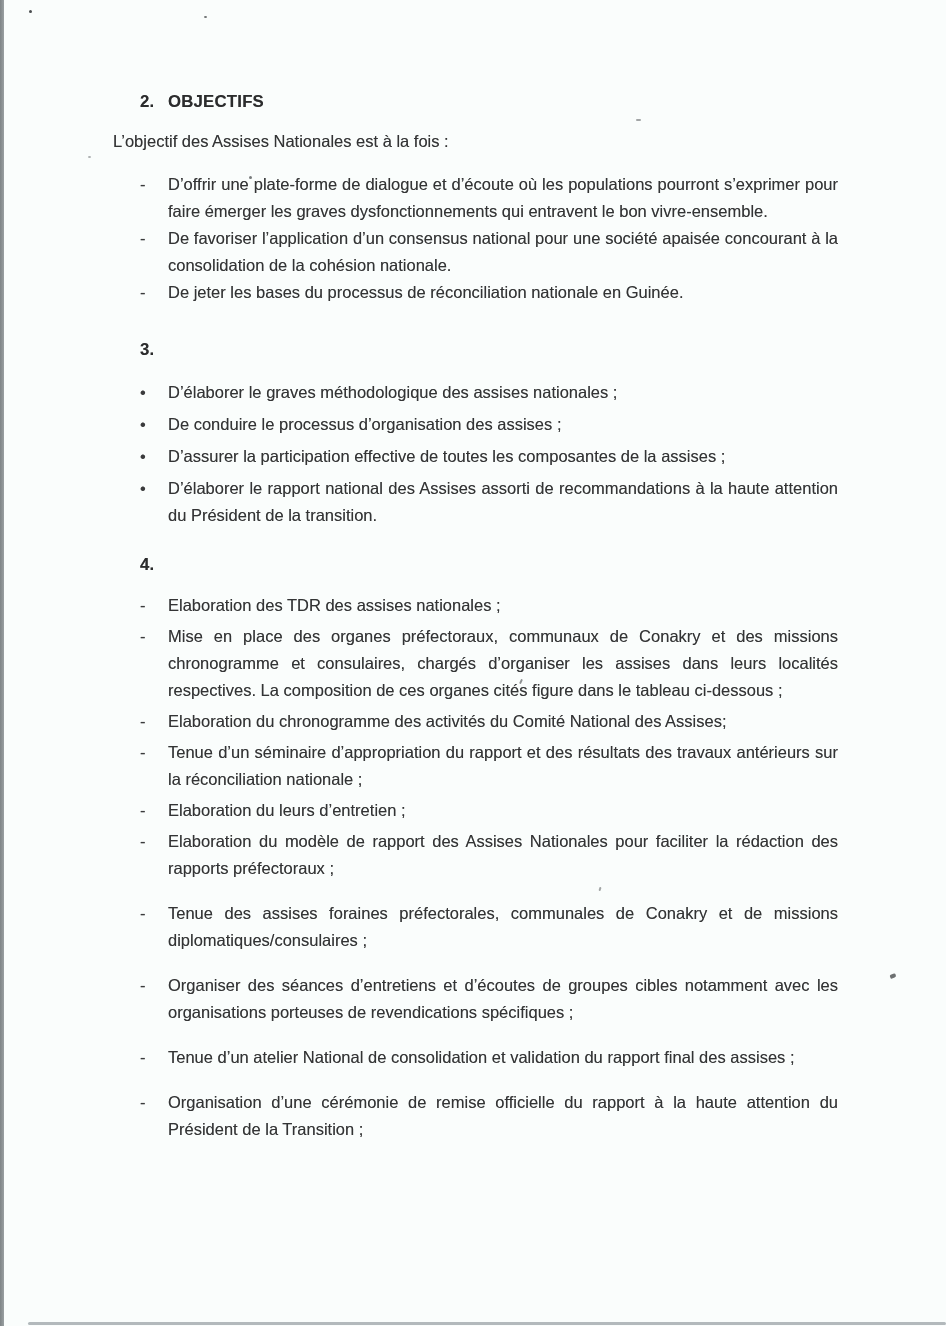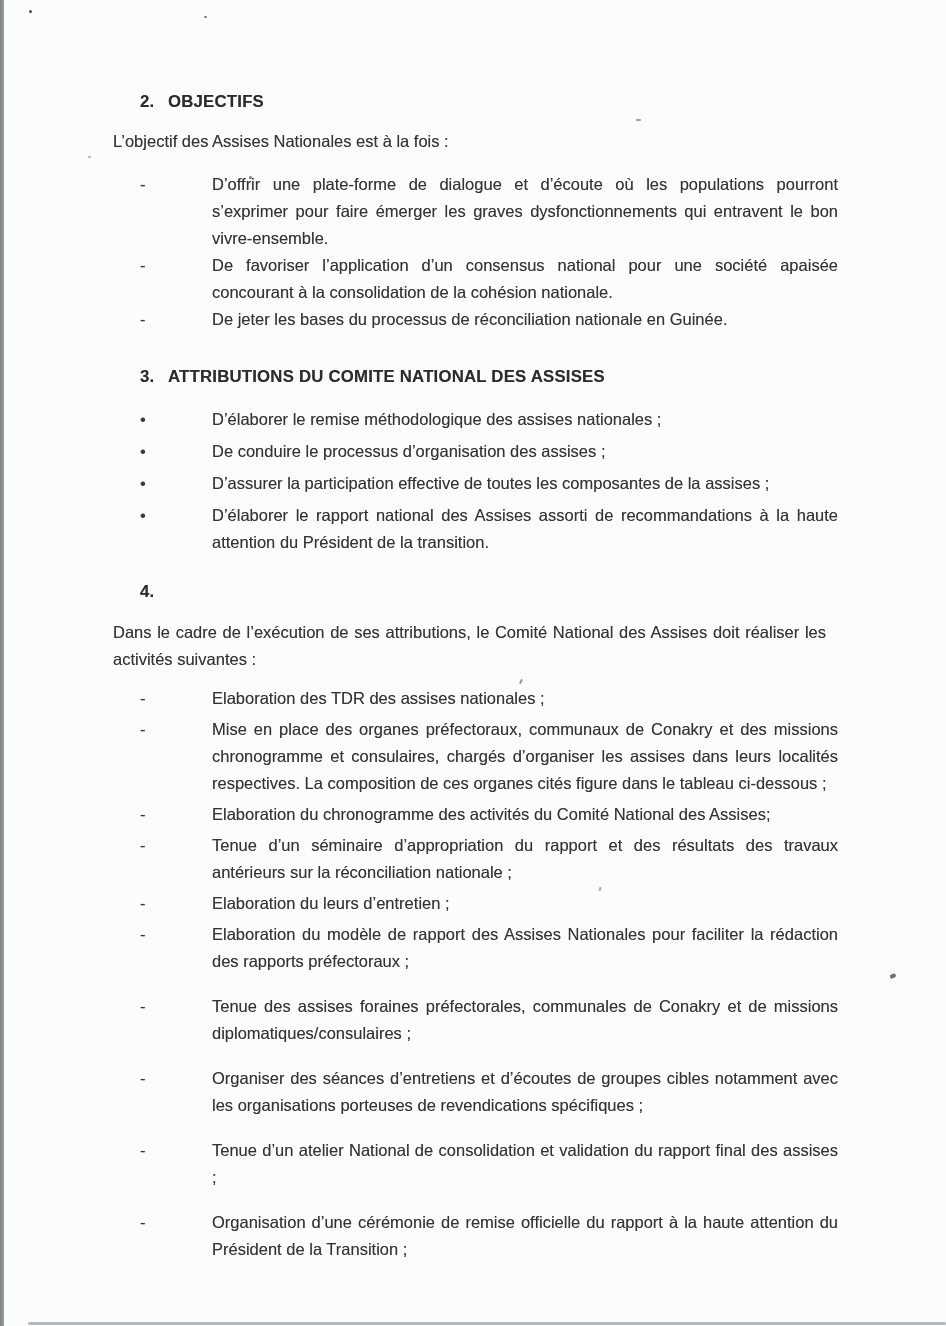--- a/index.html
+++ b/index.html
@@ -47,21 +47,21 @@
     font-weight: 700;
     color: #2b2c2d;
     letter-spacing: .2px;
   }
   .heading .h-num { flex: 0 0 28px; }
   .para { margin: 0 12px 16px 0; text-align: justify; }
   .note { margin: 14px 0 0 0; }
   .list { margin: 0 0 0 27px; padding: 0; list-style: none; }
   .item { display: flex; margin: 0 0 0 0; }
   .item .marker { flex: 0 0 28px; color: #3a3b3c; }
-  .item .txt { flex: 1; width: 650px; text-align: justify; margin-left: 44px; }
+  .item .txt { flex: 1; width: 650px; text-align: justify; }
   .sec2 .item { margin-bottom: 0; }
   .sec3 .item { margin-bottom: 5px; }
   .sec4 .item { margin-bottom: 4px; }
   .sec4 .item.sp { margin-bottom: 18px; }
   .mt-sec3 { margin-top: 30px; }
   .mt-sec4 { margin-top: 22px; }
   .sec3 .heading { margin-bottom: 16px; }
   .sec4 .heading { margin-bottom: 14px; }
   .sec4 .para { margin-bottom: 12px; }
 </style>
@@ -100,47 +100,45 @@
         <li class="item">
           <span class="marker">-</span>
           <span class="txt">De jeter les bases du processus de réconciliation nationale en Guinée.</span>
         </li>
       </ul>
     </section>
 
     <section class="sec3">
       <h2 class="heading mt-sec3">
         <span class="h-num">3.</span>
-        <span class="h-title">ATTRIBUTIONS DU COMITE NATIONAL DES ASSISES</span>
       </h2>
       <ul class="list">
         <li class="item">
           <span class="marker">•</span>
-          <span class="txt">D’élaborer le remise méthodologique des assises nationales ;</span>
+          <span class="txt">D’élaborer le graves méthodologique des assises nationales ;</span>
         </li>
         <li class="item">
           <span class="marker">•</span>
           <span class="txt">De conduire le processus d’organisation des assises ;</span>
         </li>
         <li class="item">
           <span class="marker">•</span>
           <span class="txt">D’assurer la participation effective de toutes les composantes de la assises ;</span>
         </li>
         <li class="item">
           <span class="marker">•</span>
           <span class="txt">D’élaborer le rapport national des Assises assorti de recommandations à la haute attention du Président de la transition.</span>
         </li>
       </ul>
     </section>
 
     <section class="sec4">
       <h2 class="heading mt-sec4">
         <span class="h-num">4.</span>
       </h2>
-      <p class="para">Dans le cadre de l’exécution de ses attributions, le Comité National des Assises doit réaliser les activités suivantes :</p>
       <ul class="list">
         <li class="item">
           <span class="marker">-</span>
           <span class="txt">Elaboration des TDR des assises nationales ;</span>
         </li>
         <li class="item">
           <span class="marker">-</span>
           <span class="txt">Mise en place des organes préfectoraux, communaux de Conakry et des missions chronogramme et consulaires, chargés d’organiser les assises dans leurs localités respectives. La composition de ces organes cités figure dans le tableau ci-dessous ;</span>
         </li>
         <li class="item">

